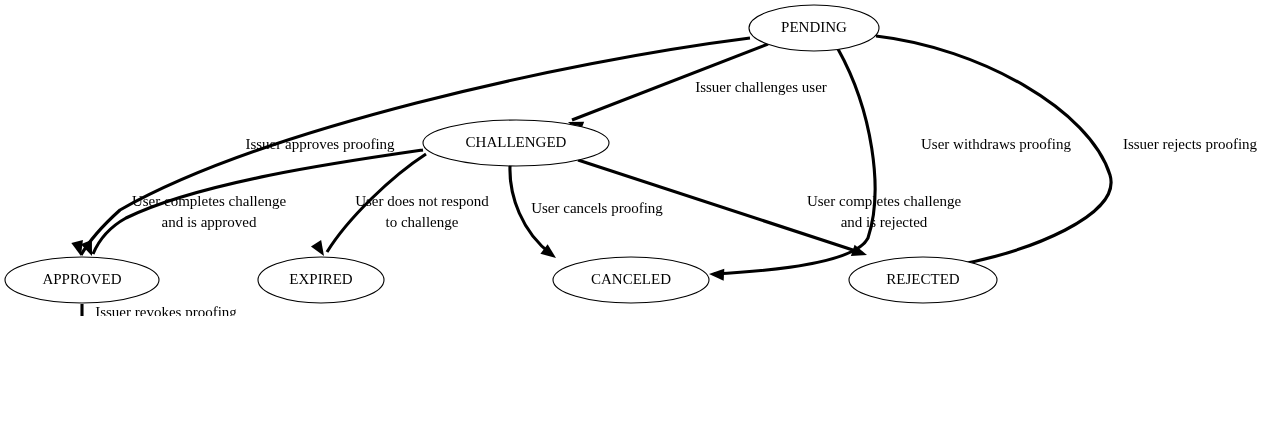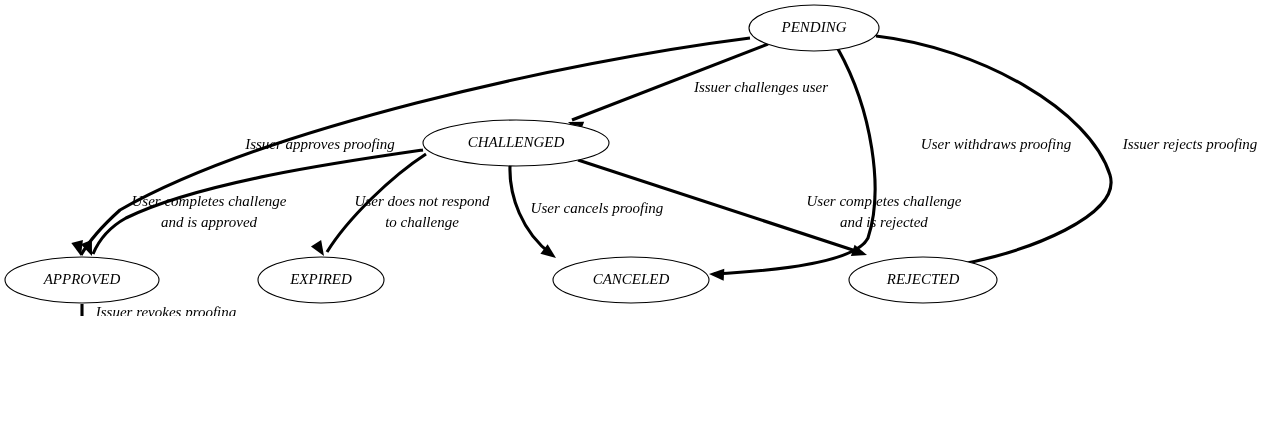--- a/index.html
+++ b/index.html
@@ -7,21 +7,20 @@
     padding: 0;
     background: #ffffff;
   }
   #canvas {
     position: relative;
     width: 1278px;
     height: 316px;
     background: #ffffff;
     font-family: "Liberation Serif", "DejaVu Serif", serif;
     overflow: hidden;
-    font-style: italic;
   }
   svg#graph {
     position: absolute;
     left: 0;
     top: 0;
     width: 1278px;
     height: 427px;
   }
   .node-ellipse {
     fill: #ffffff;

